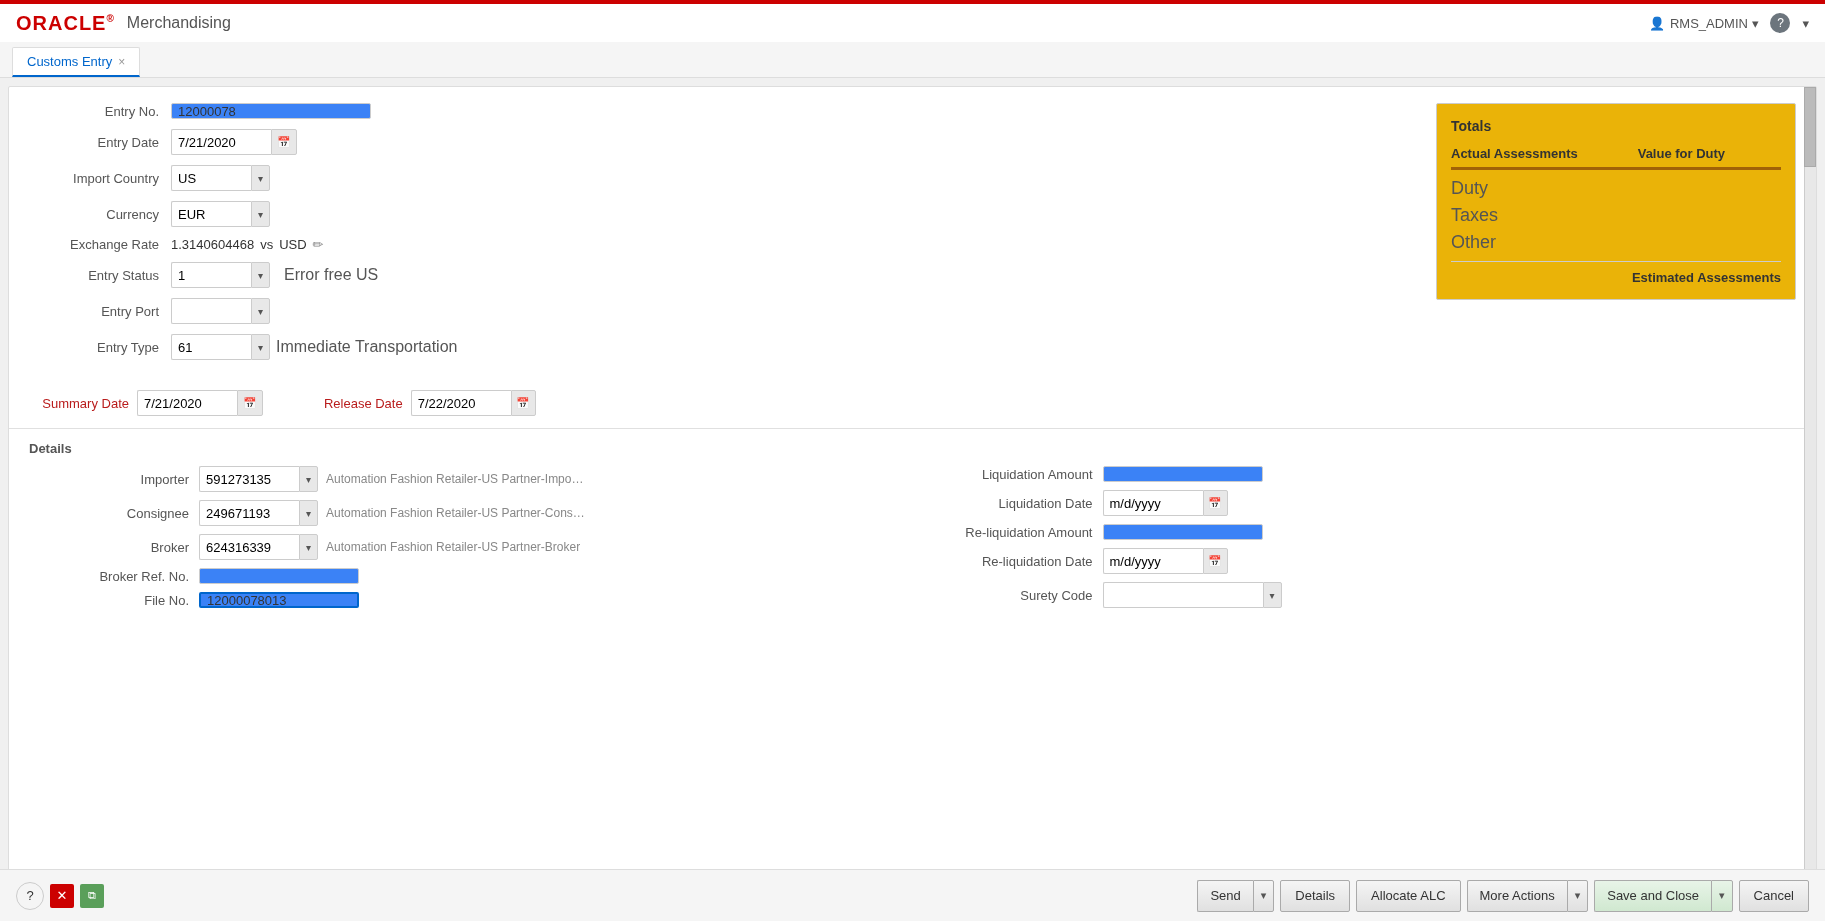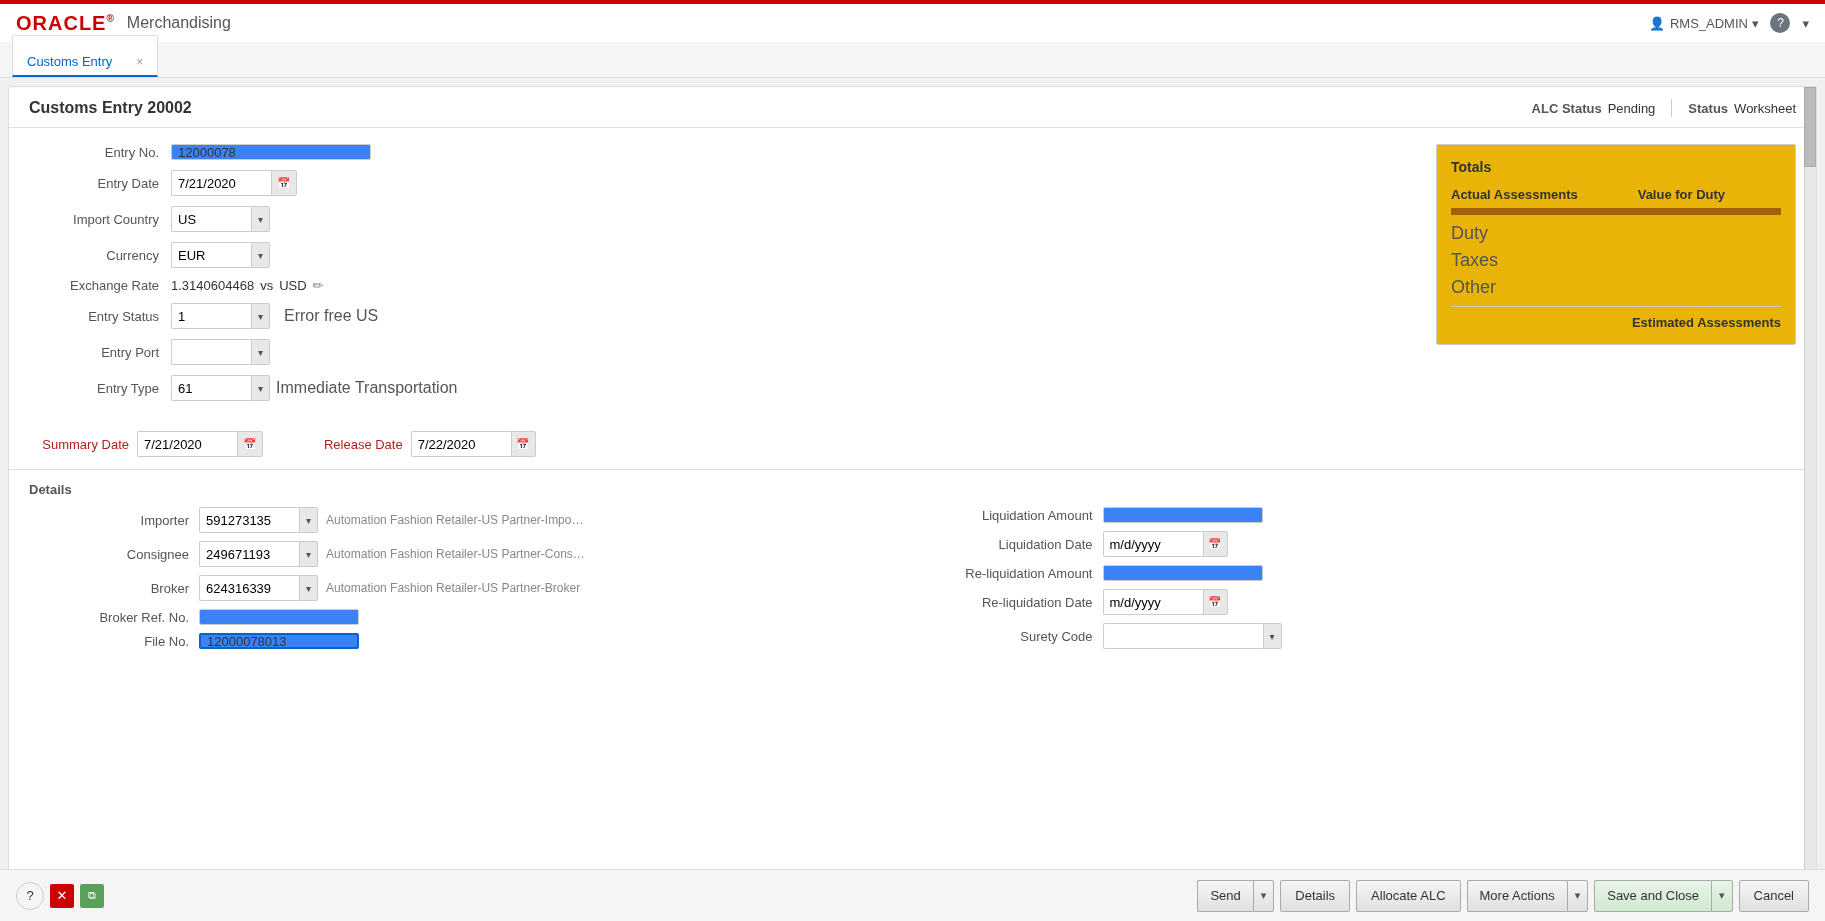--- a/index.html
+++ b/index.html
@@ -67,22 +67,22 @@
       background: #f5f5f5;
       border-bottom: 1px solid #ddd;
       display: flex;
       align-items: flex-end;
       padding: 0 12px;
       height: 36px;
     }
     .tab {
       display: flex;
       align-items: center;
-      gap: 24px;
-      padding: 18px 14px 6px 14px;
+      gap: 6px;
+      padding: 6px 14px 6px 14px;
       background: #fff;
       border: 1px solid #ddd;
       border-bottom: 2px solid #0066cc;
       color: #0066cc;
       font-size: 13px;
       cursor: pointer;
       margin-right: 4px;
       border-radius: 2px 2px 0 0;
     }
     .tab-close {
@@ -239,21 +239,21 @@
       color: #333;
     }
     .totals-header-row {
       display: flex;
       gap: 60px;
       margin-bottom: 8px;
       font-size: 13px;
       font-weight: bold;
       color: #333;
       padding-bottom: 6px;
-      border-bottom: 7px solid #a16207;
+      border-bottom: 3px solid #a16207;
       text-align: right;
     }
     .totals-row {
       display: flex;
       align-items: center;
       margin-bottom: 6px;
       font-size: 18px;
     }
     .totals-row-label {
       width: 80px;
@@ -517,34 +517,20 @@
     <span class="tab-close">×</span>
   </div>
 </div>
 
 <div class="main-content">
 
   <div class="scroll-indicator">
     <div class="scroll-thumb"></div>
   </div>
 
-  <div class="page-title-bar">
-    <span class="page-title">Customs Entry 20002</span>
-    <div class="status-area">
-      <div class="status-item">
-        <span class="status-label">ALC Status</span>
-        <span class="status-value">Pending</span>
-      </div>
-      <div class="status-divider"></div>
-      <div class="status-item">
-        <span class="status-label">Status</span>
-        <span class="status-value">Worksheet</span>
-      </div>
-    </div>
-  </div>
 
   <div class="form-area">
 
     <div class="form-left">
 
       <div class="form-row">
         <span class="form-label">Entry No.</span>
         <input class="form-control form-control-wide" type="text" value="12000078" style="">
       </div>
 

